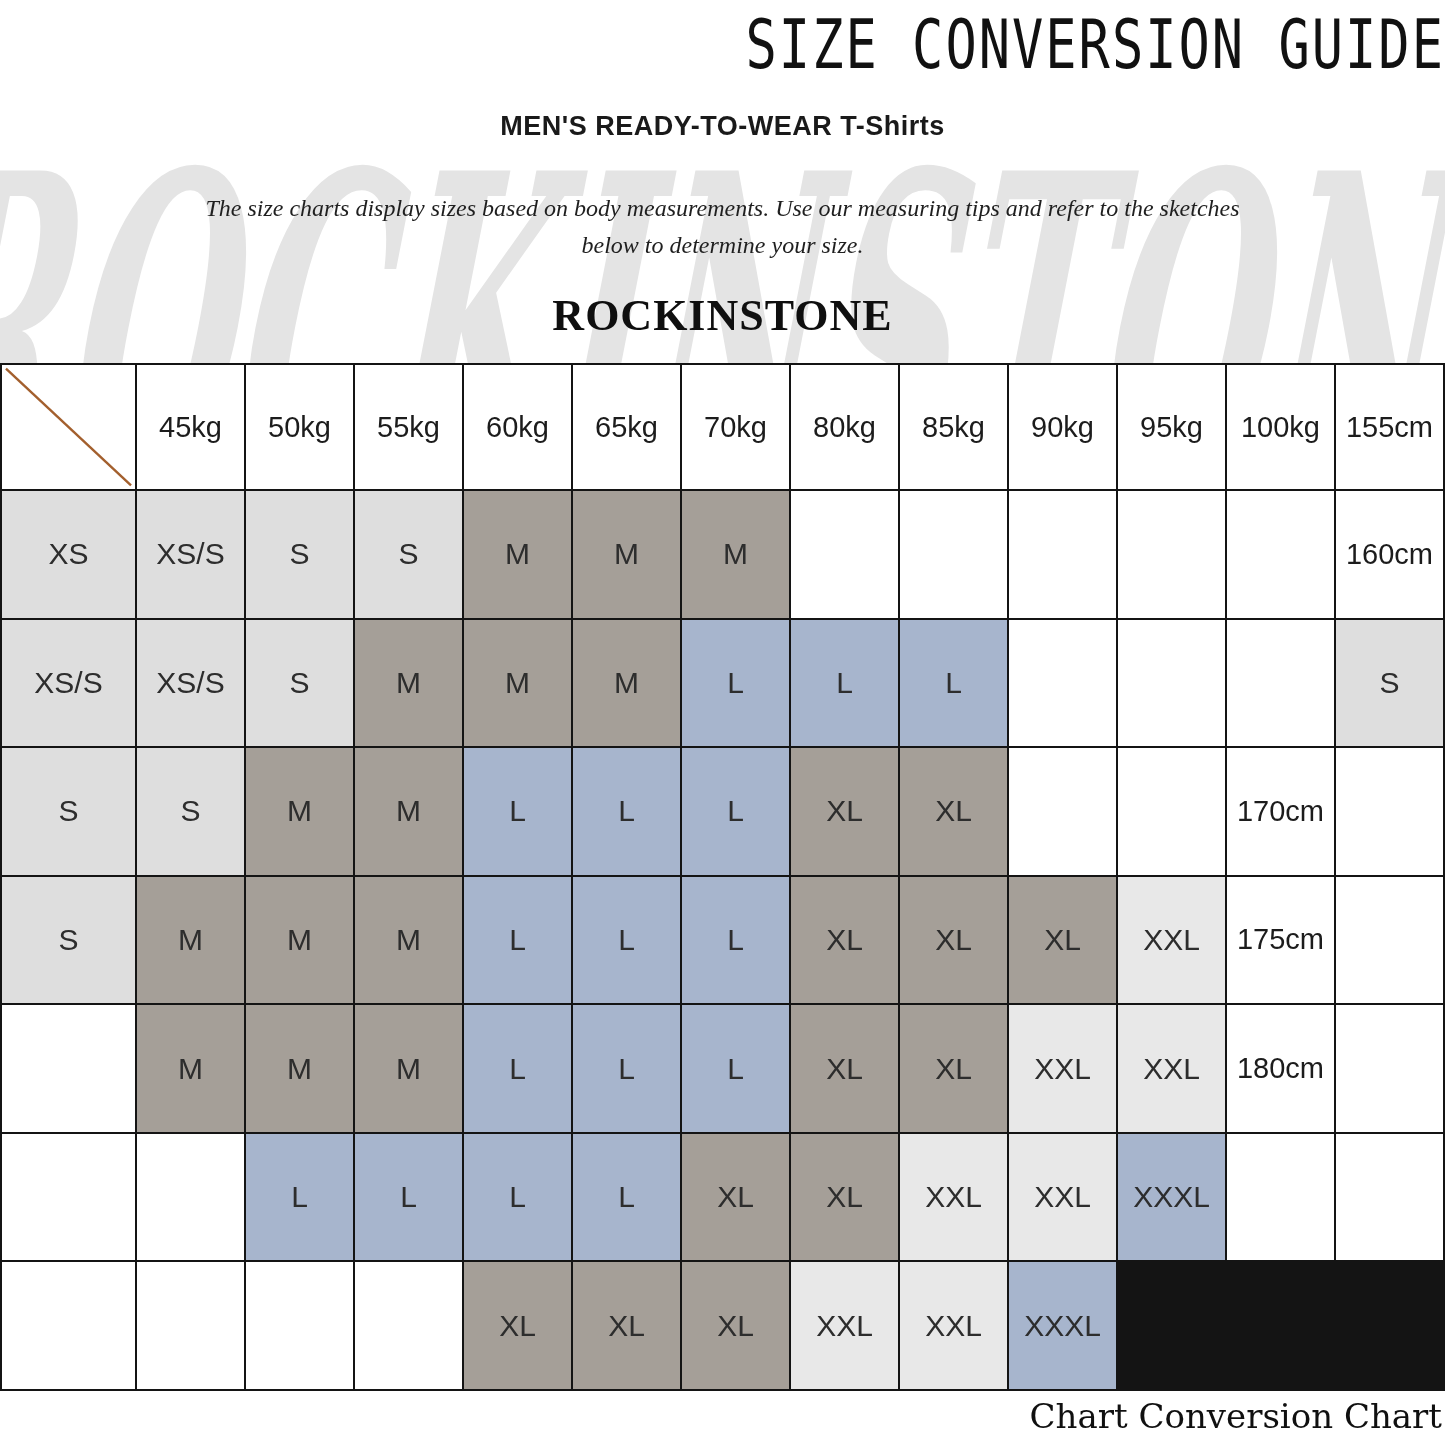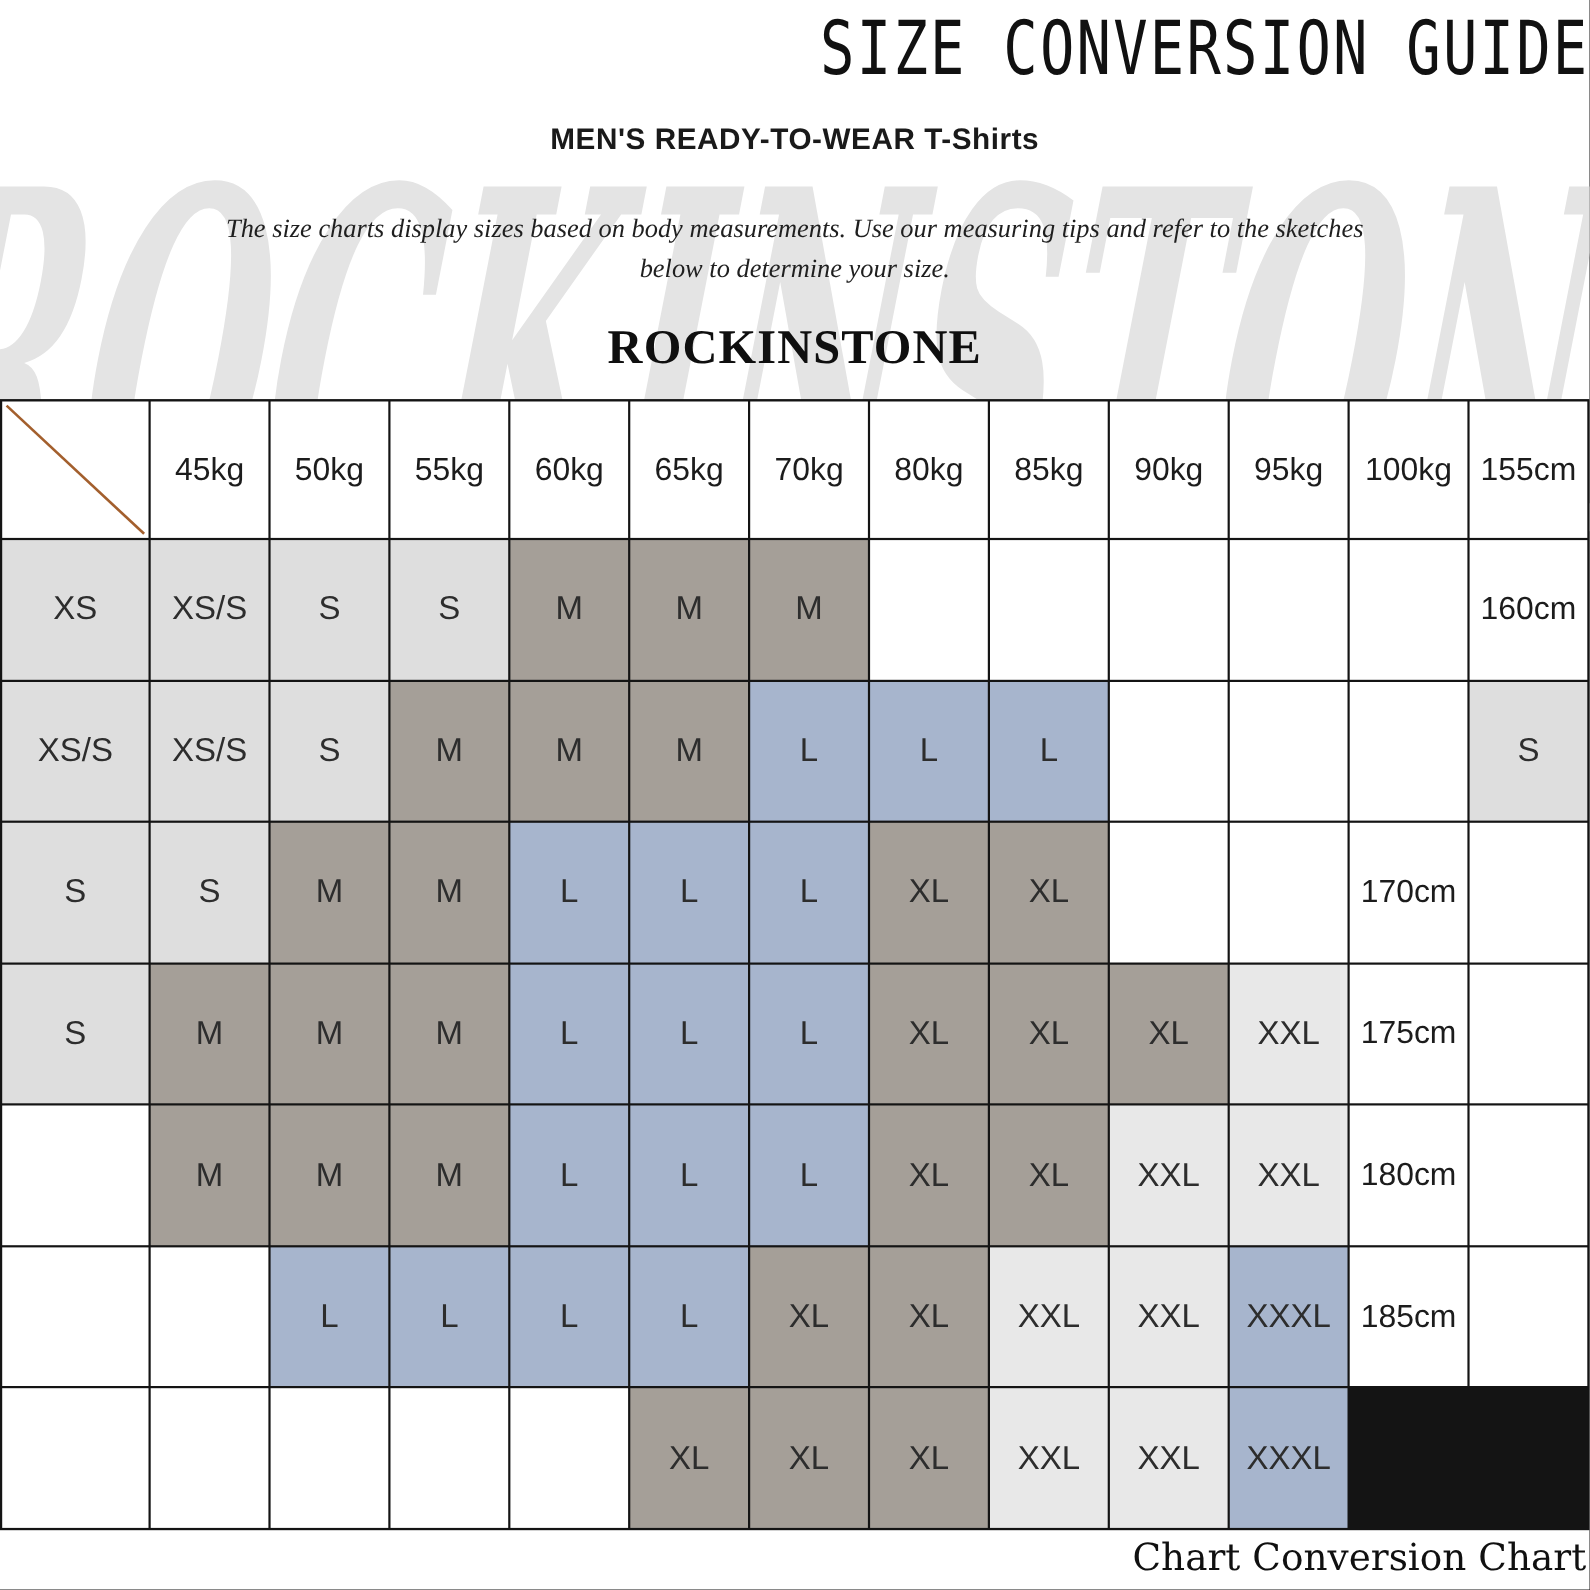--- a/index.html
+++ b/index.html
@@ -156,21 +156,20 @@
     <div class="cell size" style="background: rgb(255, 255, 255);"></div>
     <div class="cell size" style="background: rgb(167, 181, 205);">L</div>
     <div class="cell size" style="background: rgb(167, 181, 205);">L</div>
     <div class="cell size" style="background: rgb(167, 181, 205);">L</div>
     <div class="cell size" style="background: rgb(167, 181, 205);">L</div>
     <div class="cell size" style="background: rgb(165, 159, 152);">XL</div>
     <div class="cell size" style="background: rgb(165, 159, 152);">XL</div>
     <div class="cell size" style="background: rgb(232, 232, 232);">XXL</div>
     <div class="cell size" style="background: rgb(232, 232, 232);">XXL</div>
     <div class="cell size" style="background: rgb(167, 181, 205);">XXXL</div>
-    <div class="cell rowlab">185cm</div>
     <div class="cell size" style="background: rgb(255, 255, 255);"></div>
     <div class="cell size" style="background: rgb(255, 255, 255);"></div>
     <div class="cell size" style="background: rgb(255, 255, 255);"></div>
     <div class="cell size" style="background: rgb(255, 255, 255);"></div>
     <div class="cell size" style="background: rgb(255, 255, 255);"></div>
     <div class="cell size" style="background: rgb(255, 255, 255);"></div>
     <div class="cell size" style="background: rgb(165, 159, 152);">XL</div>
     <div class="cell size" style="background: rgb(165, 159, 152);">XL</div>
     <div class="cell size" style="background: rgb(165, 159, 152);">XL</div>
     <div class="cell size" style="background: rgb(232, 232, 232);">XXL</div>

